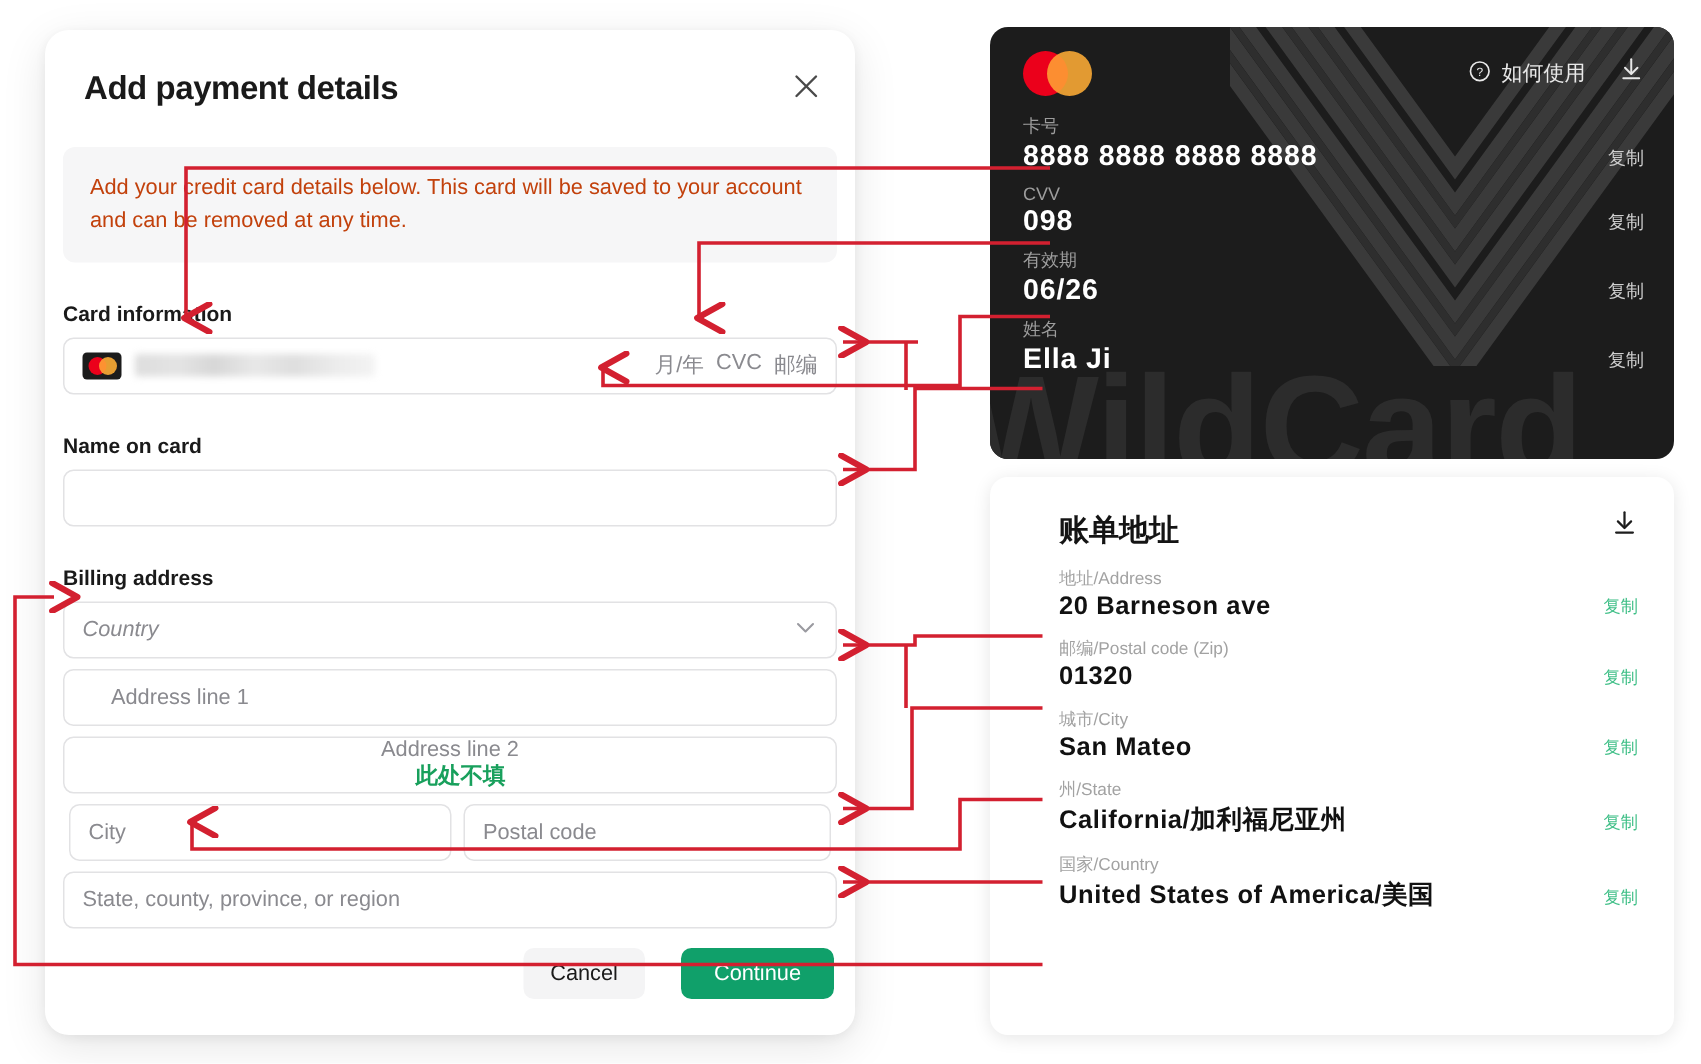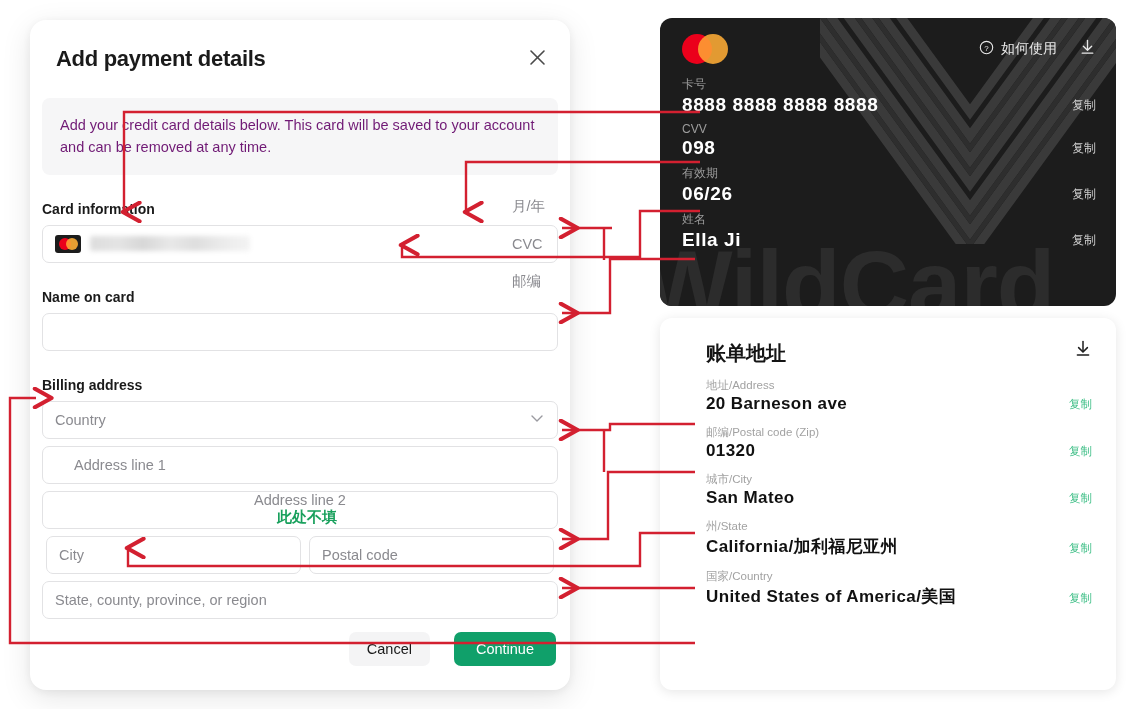--- a/index.html
+++ b/index.html
@@ -36,21 +36,21 @@
   }
   .close-btn svg { display:block; }
 
   .notice {
     margin: 26px 12px 0 12px;
     background: #f6f6f7;
     border-radius: 8px;
     padding: 16px 18px;
     font-size: 14.5px;
     line-height: 1.55;
-    color: #701a75;
+    color: #c2410c;
   }
 
   .section-label {
     margin: 26px 0 8px 12px;
     font-size: 14px; font-weight: bold; color: #1a1a1a;
   }
 
   .field {
     margin: 0 12px;
     height: 38px;
@@ -80,26 +80,27 @@
   .blur-num {
     flex: 1;
     height: 15px;
     margin-left: 9px;
     margin-right: 10px;
     max-width: 160px;
     background: linear-gradient(90deg, #dddddd 0%, #e4e4e4 18%, #d7d7d7 33%, #e8e8e8 50%, #dedede 66%, #ececec 84%, #f3f3f3 100%);
     filter: blur(2.5px);
     border-radius: 2px;
   }
-  .card-hints { display: flex; gap: 20px; color: #8a8a8f; font-size: 14.5px; flex-direction: column; }
+  .card-hints { display: flex; gap: 8px; color: #8a8a8f; font-size: 14.5px; }
 
   .name-field { margin-top: 0; height: 38px; }
 
   .select-field {
     justify-content: space-between;
+    font-style: italic;
   }
   .chev { color: #9a9aa0; }
 
   .row2 { display: flex; gap: 8px; margin: 0 16px; }
   .row2 .field { margin: 0; flex: 1; }
   .row2 .field.city { flex: 0 0 255px; }
 
   .hint-green { color: #18a05c; font-weight: bold; font-size: 15px; margin-left: 14px; }
 
   .actions {

